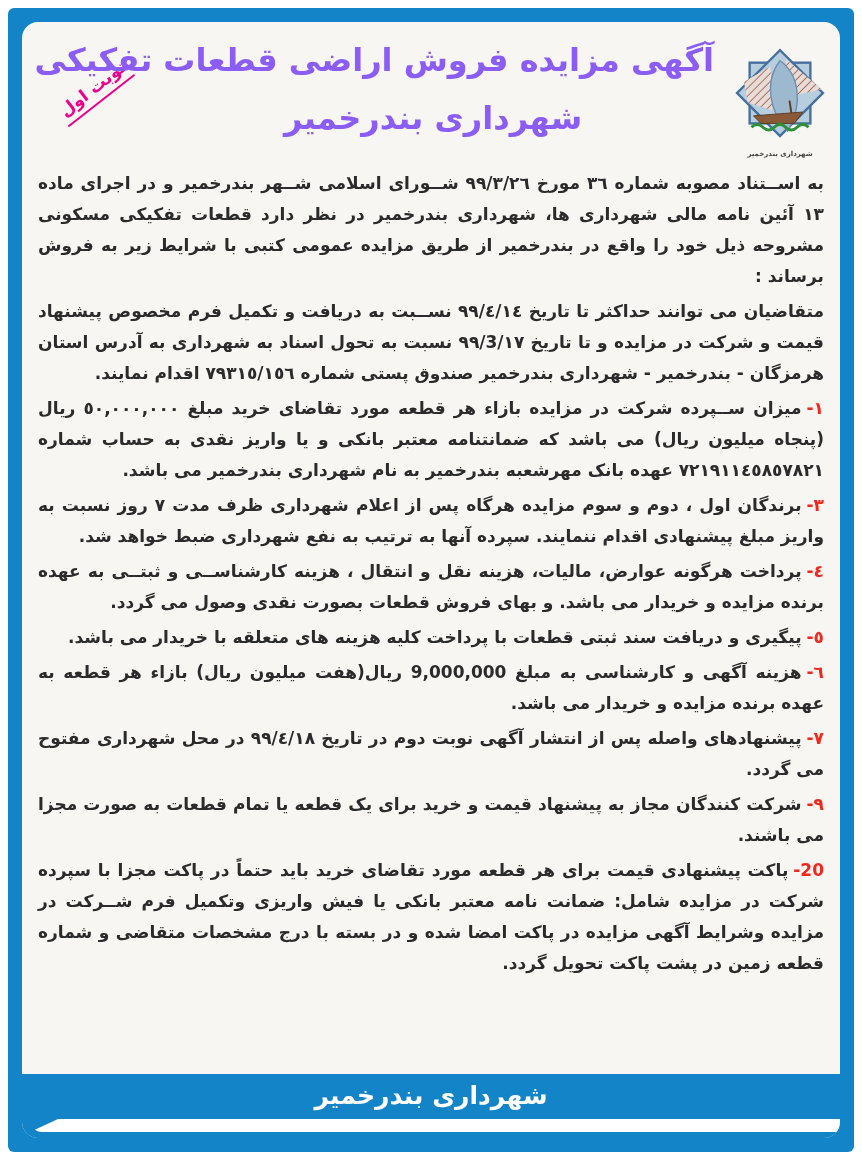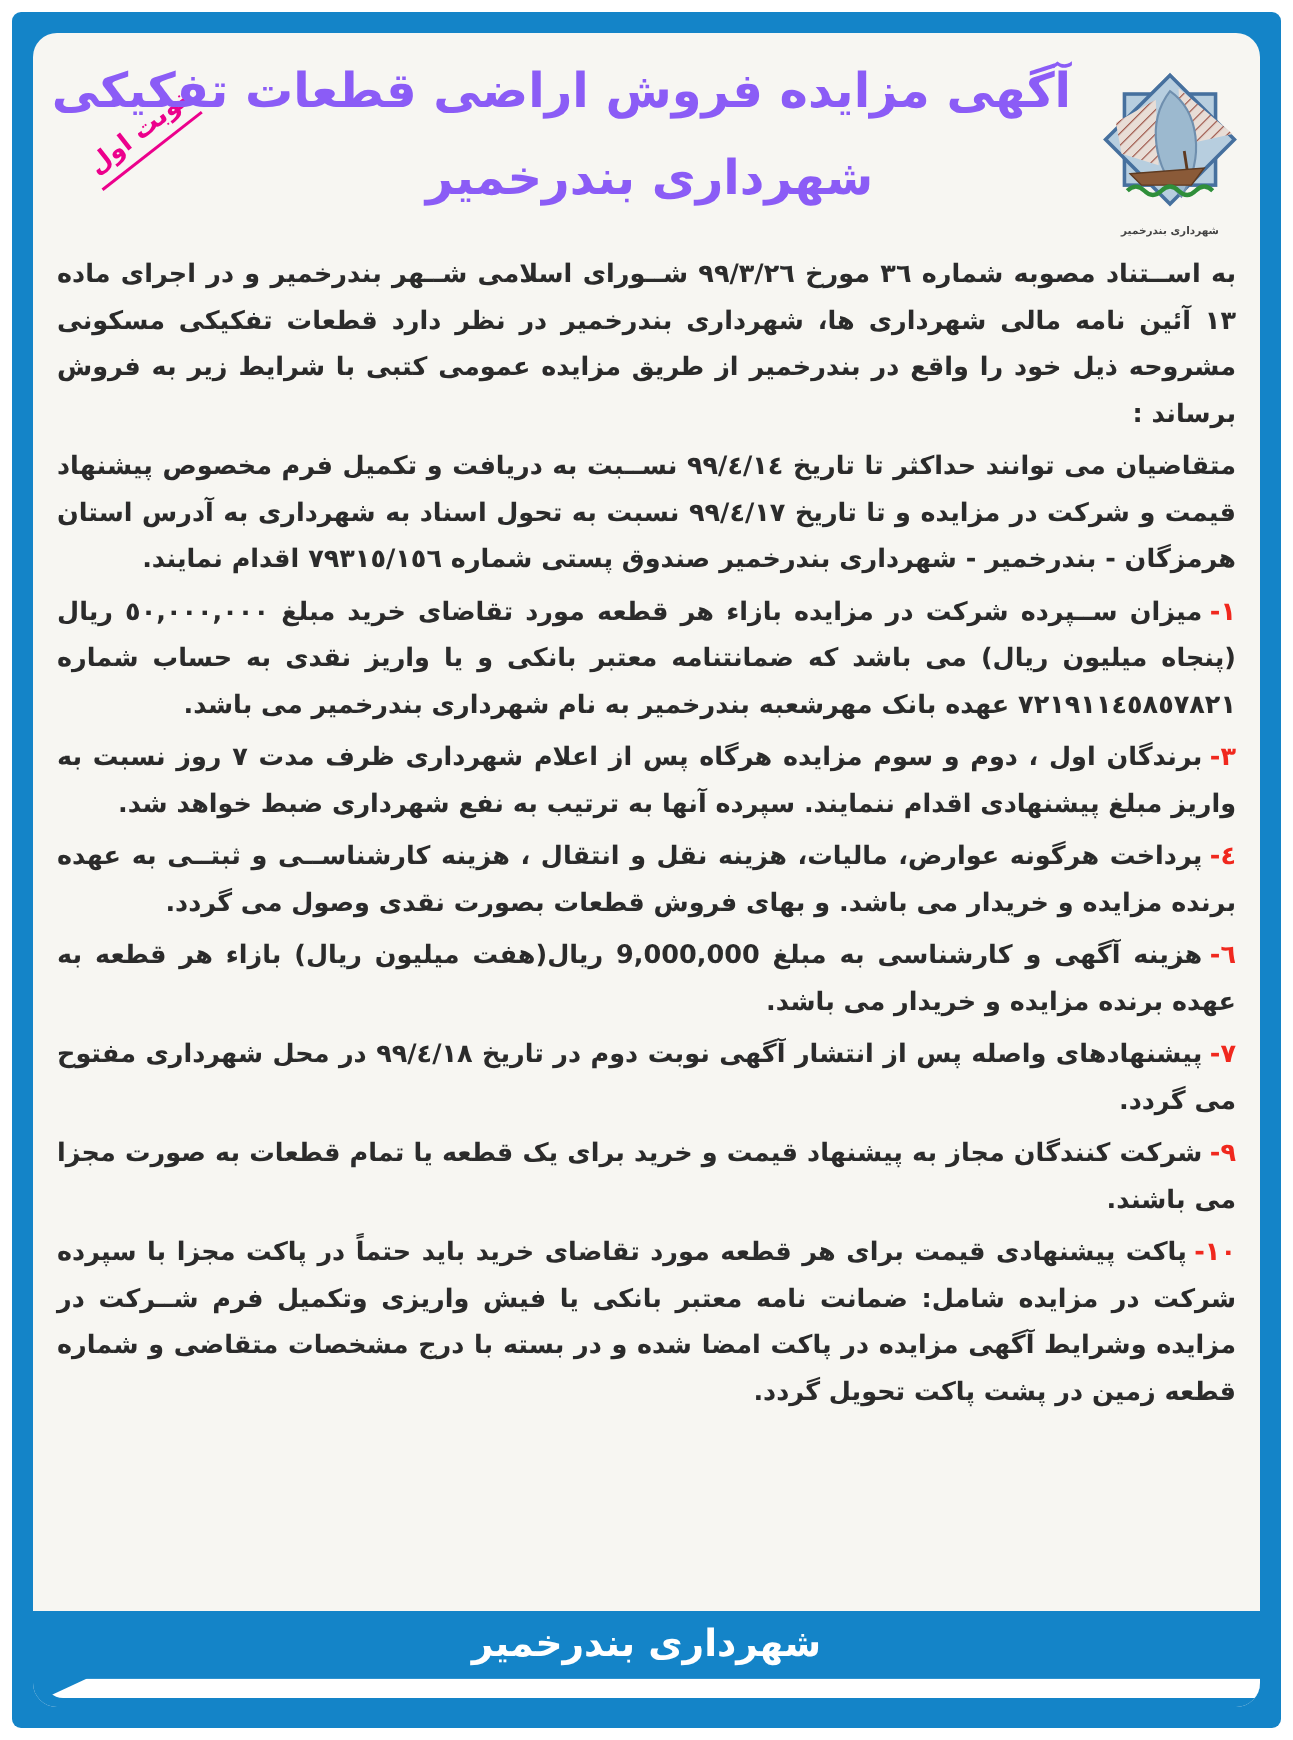--- a/index.html
+++ b/index.html
@@ -87,29 +87,30 @@
           <line x1="60" y1="66" x2="62" y2="79" stroke="#5e3a20" stroke-width="2"></line>
 
           <path d="M20,94 q6,-6 12,0 t12,0 t12,0 t12,0 t12,0" fill="none" stroke="#2f8f3a" stroke-width="3"></path>
         </svg>
         <div class="logo-caption">شهرداری بندرخمیر</div>
       </div>
     </div>
 
     <div class="doc-body">
       <p class="para">به اســتناد مصوبه شماره ٣٦ مورخ ٩٩/٣/٢٦ شــورای اسلامی شــهر بندرخمیر و در اجرای ماده ١٣ آئین نامه مالی شهرداری ها، شهرداری بندرخمیر در نظر دارد قطعات تفکیکی مسکونی مشروحه ذیل خود را واقع در بندرخمیر از طریق مزایده عمومی کتبی با شرایط زیر به فروش برساند :</p>
-      <p class="para">متقاضیان می توانند حداکثر تا تاریخ ٩٩/٤/١٤ نســبت به دریافت و تکمیل فرم مخصوص پیشنهاد قیمت و شرکت در مزایده و تا تاریخ ٩٩/٤/١٧ نسبت به تحول اسناد به شهرداری به آدرس استان هرمزگان - بندرخمیر - شهرداری بندرخمیر صندوق پستی شماره ٧٩٣١٥/١٥٦ اقدام نمایند.</p>
+      <p class="para">متقاضیان می توانند حداکثر تا تاریخ ٩٩/٤/١٤ نســبت به دریافت و تکمیل فرم مخصوص پیشنهاد قیمت و شرکت در مزایده و تا تاریخ ٩٩/3/١٧ نسبت به تحول اسناد به شهرداری به آدرس استان هرمزگان - بندرخمیر - شهرداری بندرخمیر صندوق پستی شماره ٧٩٣١٥/١٥٦ اقدام نمایند.</p>
 
       <p class="para"><span class="num">١-</span><span>میزان ســپرده شرکت در مزایده بازاء هر قطعه مورد تقاضای خرید مبلغ ٥٠,٠٠٠,٠٠٠ ریال (پنجاه میلیون ریال) می باشد که ضمانتنامه معتبر بانکی و یا واریز نقدی به حساب شماره ٧٢١٩١١٤٥٨٥٧٨٢١ عهده بانک مهرشعبه بندرخمیر به نام شهرداری بندرخمیر می باشد.</span></p>
       <p class="para"><span class="num">٣-</span><span>برندگان اول ، دوم و سوم مزایده هرگاه پس از اعلام شهرداری ظرف مدت ٧ روز نسبت به واریز مبلغ پیشنهادی اقدام ننمایند. سپرده آنها به ترتیب به نفع شهرداری ضبط خواهد شد.</span></p>
       <p class="para"><span class="num">٤-</span><span>پرداخت هرگونه عوارض، مالیات، هزینه نقل و انتقال ، هزینه کارشناســی و ثبتــی به عهده برنده مزایده و خریدار می باشد. و بهای فروش قطعات بصورت نقدی وصول می گردد.</span></p>
+      <p class="para"><span class="num">٥-</span><span>پیگیری و دریافت سند ثبتی قطعات با پرداخت کلیه هزینه های متعلقه با خریدار می باشد.</span></p>
       <p class="para"><span class="num">٦-</span><span>هزینه آگهی و کارشناسی به مبلغ 9,000,000 ریال(هفت میلیون ریال) بازاء هر قطعه به عهده برنده مزایده و خریدار می باشد.</span></p>
       <p class="para"><span class="num">٧-</span><span>پیشنهادهای واصله پس از انتشار آگهی نوبت دوم در تاریخ ٩٩/٤/١٨ در محل شهرداری مفتوح می گردد.</span></p>
       <p class="para"><span class="num">٩-</span><span>شرکت کنندگان مجاز به پیشنهاد قیمت و خرید برای یک قطعه یا تمام قطعات به صورت مجزا می باشند.</span></p>
-      <p class="para"><span class="num">١٠-</span><span>پاکت پیشنهادی قیمت برای هر قطعه مورد تقاضای خرید باید حتماً در پاکت مجزا با سپرده شرکت در مزایده شامل: ضمانت نامه معتبر بانکی یا فیش واریزی وتکمیل فرم شــرکت در مزایده وشرایط آگهی مزایده در پاکت امضا شده و در بسته با درج مشخصات متقاضی و شماره قطعه زمین در پشت پاکت تحویل گردد.</span></p>
+      <p class="para"><span class="num">20-</span><span>پاکت پیشنهادی قیمت برای هر قطعه مورد تقاضای خرید باید حتماً در پاکت مجزا با سپرده شرکت در مزایده شامل: ضمانت نامه معتبر بانکی یا فیش واریزی وتکمیل فرم شــرکت در مزایده وشرایط آگهی مزایده در پاکت امضا شده و در بسته با درج مشخصات متقاضی و شماره قطعه زمین در پشت پاکت تحویل گردد.</span></p>
 
     </div>
 
     <div class="footer">
       <div class="footer-text">شهرداری بندرخمیر</div>
       <div class="swoosh"></div>
     </div>
 
   </div>
 </div>

